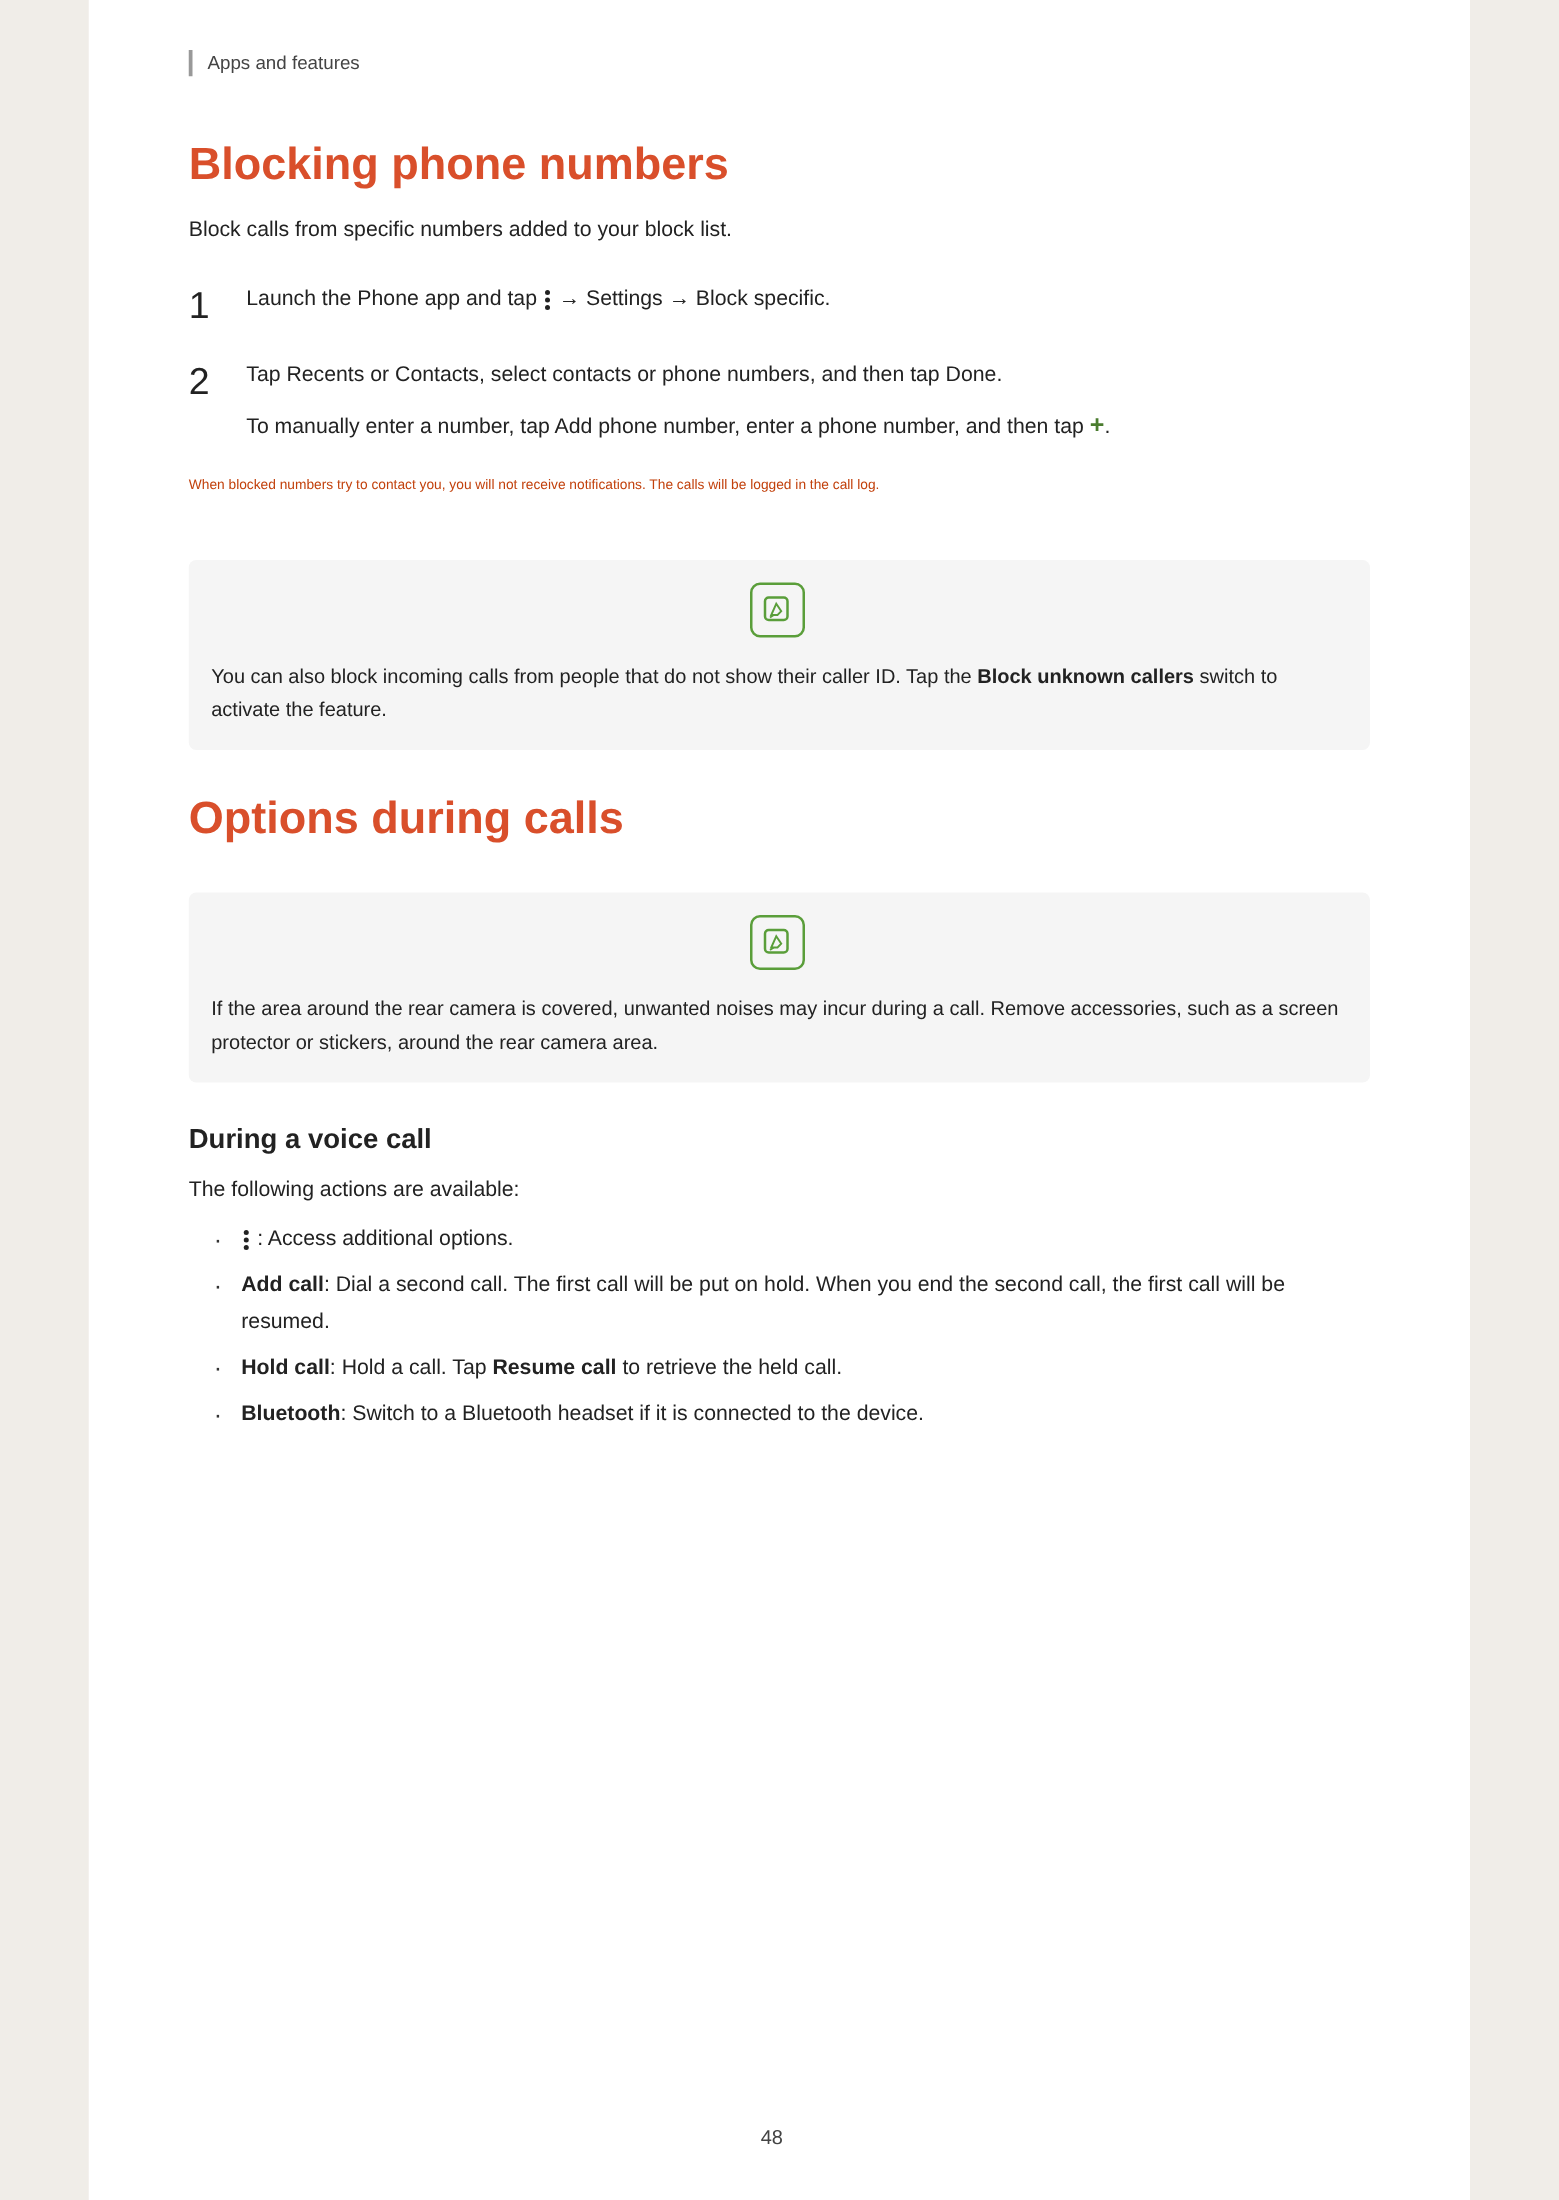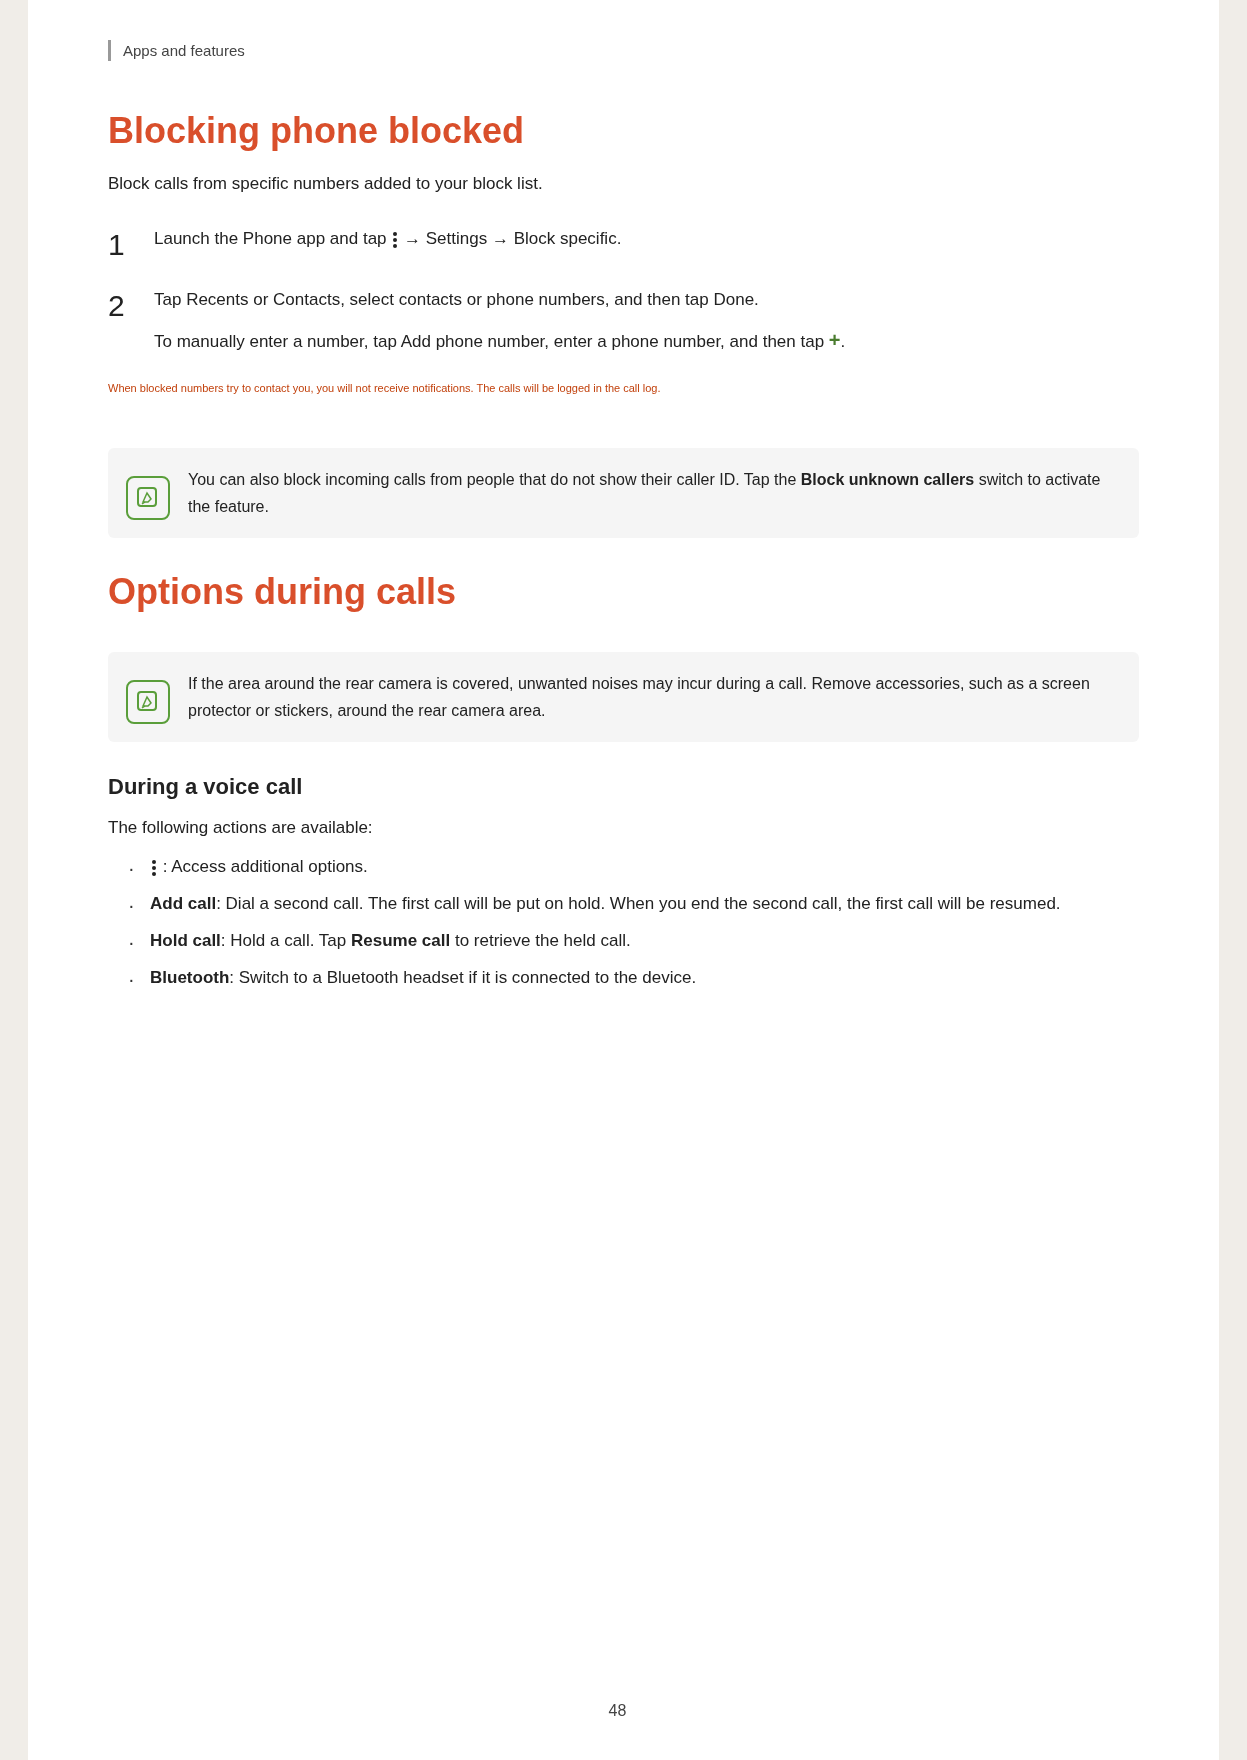--- a/index.html
+++ b/index.html
@@ -7,21 +7,21 @@
     body {
       background: #f0ede8;
       display: flex;
       justify-content: center;
       align-items: flex-start;
       min-height: 100vh;
       font-family: 'Segoe UI', Arial, sans-serif;
     }
 
     .page {
-      width: 1191px;
+      width: 1105px;
       min-height: 1760px;
       background: #ffffff;
       position: relative;
       padding: 40px 80px 60px 80px;
       display: flex;
       flex-direction: column;
     }
 
     .breadcrumb {
       font-size: 15px;
@@ -83,23 +83,24 @@
       color: #4a7c2f;
       font-size: 20px;
       font-weight: 700;
     }
 
     .note-box {
       background: #f5f5f5;
       border-radius: 6px;
       padding: 18px 22px 18px 18px;
       display: flex;
-      align-items: flex-end;
+      align-items: center;
       gap: 18px;
       margin: 20px 0 32px 0;
+      flex-direction: column;
     }
 
     .note-icon {
       width: 44px;
       height: 44px;
       min-width: 44px;
       border: 2.5px solid #5a9e3a;
       border-radius: 8px;
       display: flex;
       align-items: center;
@@ -193,21 +194,21 @@
       color: #444;
     }
   </style>
 </head>
 <body>
 
 <div class="page">
 
   <div class="breadcrumb">Apps and features</div>
 
-  <h1 class="section-title">Blocking phone blocked</h1>
+  <h1 class="section-title">Blocking phone numbers</h1>
 
   <p class="section-intro">Block calls from specific numbers added to your block list.</p>
 
   <div class="step-row">
     <span class="step-number">1</span>
     <div class="step-content">
       Launch the <b>Phone</b> app and tap
       <span>
         <span class="three-dots">
             <span></span>

